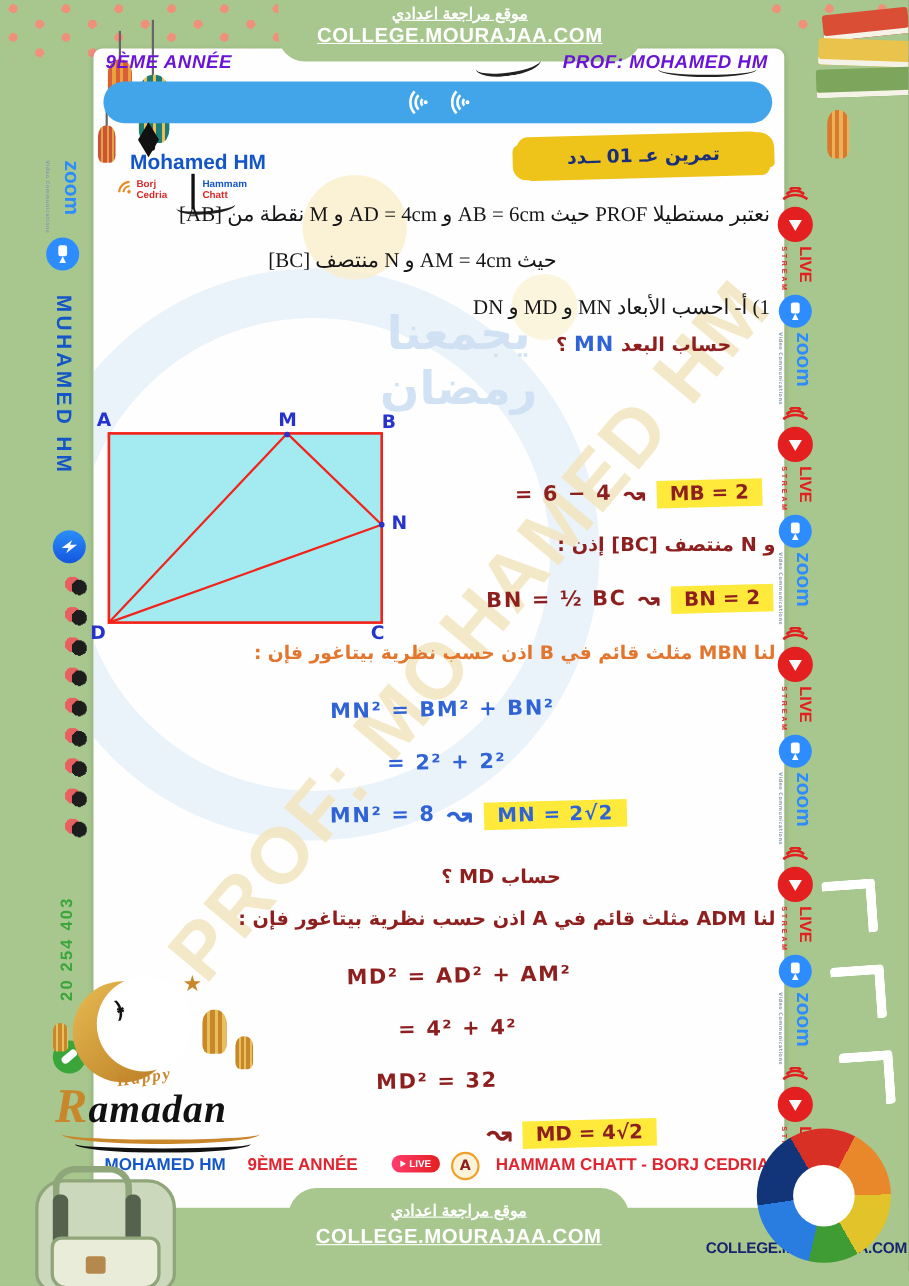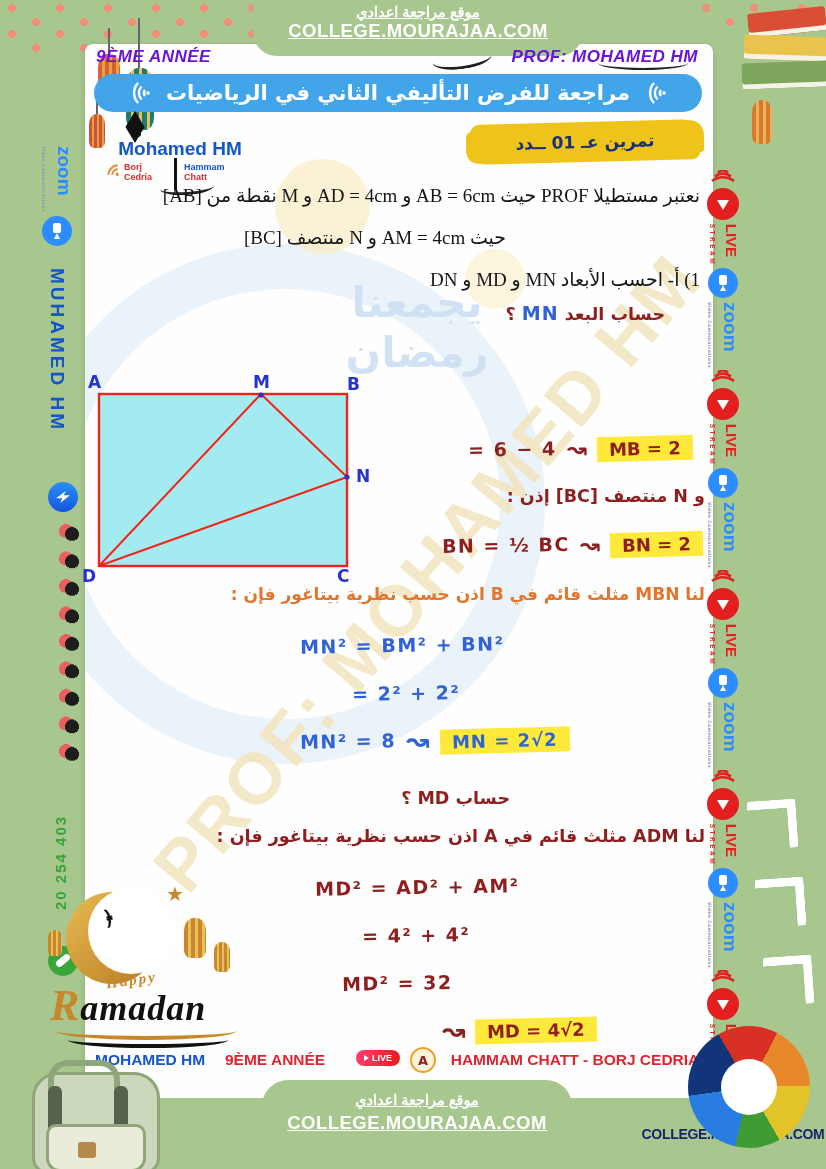--- a/index.html
+++ b/index.html
@@ -159,21 +159,20 @@
   <div class="abs squiggle" style="left:598px;top:56px;width:90px;height:12px;border-bottom-width:2px;"></div>
   <div class="abs hdr-purple" style="left:480px;top:47px;width:218px;text-align:right;z-index:7;">PROF: MOHAMED HM</div>
 
   <div id="title-banner" class="abs">
     <svg width="24" height="20" viewBox="0 0 24 20" style="transform:rotate(-90deg);">
       <path d="M2 8 a14 13 0 0 1 20 0" stroke="#fff" stroke-width="2.4" fill="none"></path>
       <path d="M5.5 11.5 a9 8.5 0 0 1 13 0" stroke="#fff" stroke-width="2.4" fill="none"></path>
       <path d="M9 15 a4.5 4 0 0 1 6 0" stroke="#fff" stroke-width="2.4" fill="none"></path>
       <circle cx="12" cy="18" r="1.8" fill="#fff"></circle>
     </svg>
-    <span class="t" dir="rtl">مراجعة للفرض التأليفي الثاني في الرياضيات</span>
     <svg width="24" height="20" viewBox="0 0 24 20" style="transform:rotate(-90deg);">
       <path d="M2 8 a14 13 0 0 1 20 0" stroke="#fff" stroke-width="2.4" fill="none"></path>
       <path d="M5.5 11.5 a9 8.5 0 0 1 13 0" stroke="#fff" stroke-width="2.4" fill="none"></path>
       <path d="M9 15 a4.5 4 0 0 1 6 0" stroke="#fff" stroke-width="2.4" fill="none"></path>
       <circle cx="12" cy="18" r="1.8" fill="#fff"></circle>
     </svg>
   </div>
 
   <div class="abs" style="left:98px;top:116px;width:170px;height:82px;">
     <div class="abs cap-board" style="left:28px;top:2px;"></div>

